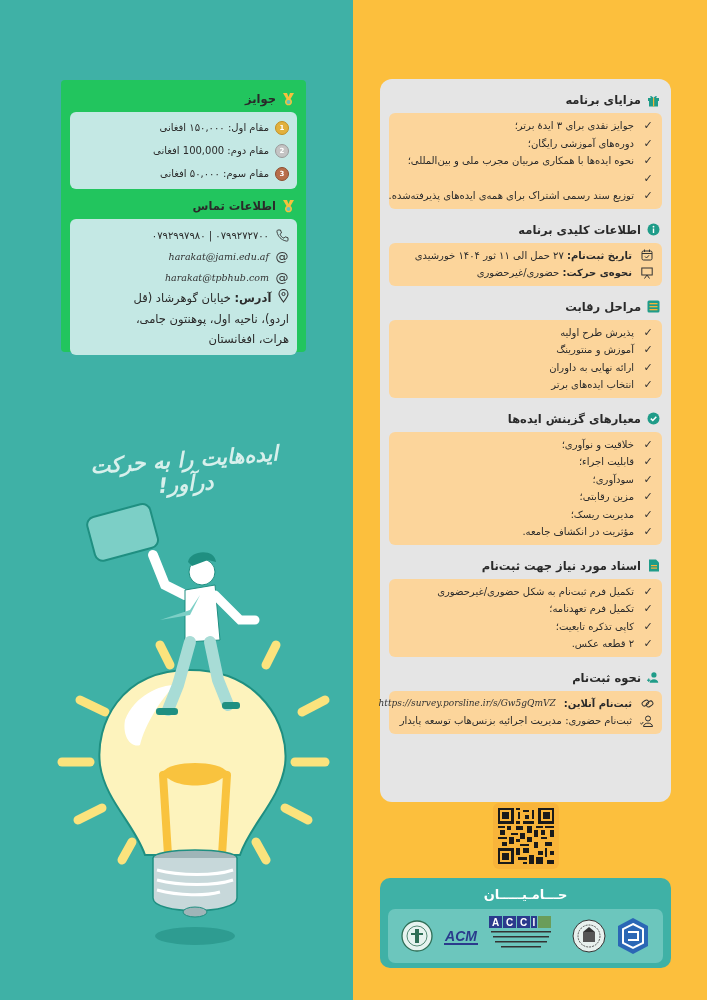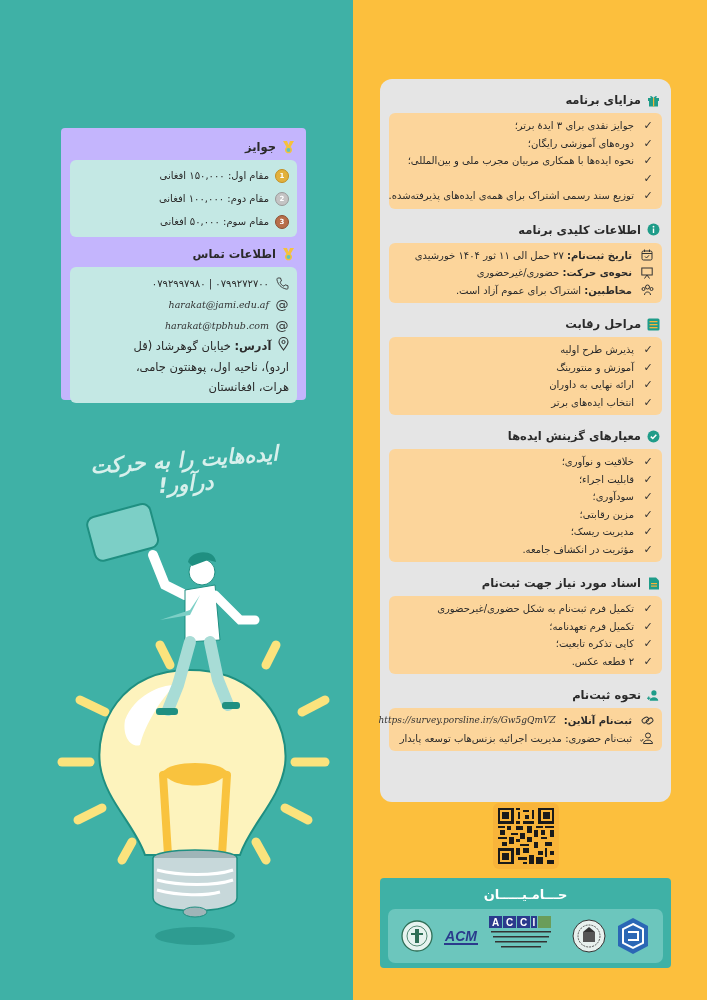--- a/index.html
+++ b/index.html
@@ -18,27 +18,27 @@
   .row .chk { width: 12px; flex: none; color: #333; font-size: 11px; text-align: center; }
   .row .ti { width: 14px; flex: none; display: inline-flex; justify-content: center; }
   .row b { font-weight: bold; }
   .url { font-family: "DejaVu Serif", serif; font-style: italic; font-size: 9px; color: #333; direction: ltr; }
 
   
   .qr { position: absolute; left: 493px; top: 803px; width: 66px; height: 66px; background: #f8b43a; border-radius: 6px; padding: 5px; }
   .qr svg { width: 56px; height: 56px; display: block; }
 
   
-  .sponsors { position: absolute; left: 380px; top: 878px; width: 291px; height: 90px; background: #3fb1a6; border-radius: 4px; padding: 6px 8px; }
+  .sponsors { position: absolute; left: 380px; top: 878px; width: 291px; height: 90px; background: #3fb1a6; border-radius: 10px; padding: 6px 8px; }
   .sponsors .st { text-align: center; color: #fff; font-weight: bold; font-size: 13px; letter-spacing: 4px; height: 22px; line-height: 22px; direction: rtl; }
   .sponsors .logos { background: #6cc6bd; border-radius: 7px; height: 54px; margin-top: 3px; display: flex; align-items: center; justify-content: space-around; padding: 0 8px; }
   .logo { display: flex; align-items: center; justify-content: center; }
 
   
-  .left-panel { position: absolute; left: 61px; top: 80px; width: 245px; height: 272px; background: #c4b5fd; border-radius: 4px; padding: 6px 9px; direction: rtl; margin-top: 48px; }
+  .left-panel { position: absolute; left: 61px; top: 80px; width: 245px; height: 272px; background: #22c55e; border-radius: 4px; padding: 6px 9px; direction: rtl; }
   .left-panel .box2 { background: #c4e8e4; border-radius: 6px; padding: 4px 8px; margin-bottom: 4px; }
   .prize { display: flex; align-items: center; gap: 6px; font-size: 10px; color: #2a2a2a; height: 23px; }
   .medal { width: 14px; height: 14px; border-radius: 50%; flex: none; display: inline-flex; align-items: center; justify-content: center; font-size: 7px; color: #fff; font-weight: bold; }
   .contact { display: flex; align-items: center; gap: 6px; font-size: 10px; color: #2a2a2a; height: 21px; }
   .contact .ci { width: 14px; flex: none; display: inline-flex; justify-content: center; }
   .email { font-family: "DejaVu Serif", serif; font-style: italic; font-size: 9.5px; color: #333; direction: ltr; }
   .addr { font-size: 11.5px; line-height: 20px; color: #2a2a2a; padding-right: 0; text-align: right; }
 
   .slogan { position: absolute; left: 60px; top: 448px; width: 250px; text-align: center; font-size: 21px; color: #d8f0ec; font-weight: bold; font-style: italic; direction: rtl; transform: rotate(-4deg); letter-spacing: -0.5px; }
   .illus { position: absolute; left: 40px; top: 490px; width: 300px; height: 480px; }
@@ -109,31 +109,20 @@
     </div>
     <div class="row">
       <span class="ti">
           <svg width="12" height="12" viewBox="0 0 12 12">
             <rect x="0.8" y="1" width="10.4" height="7" fill="none" stroke="#333"></rect>
             <line x1="6" y1="8" x2="3.5" y2="11.5" stroke="#333"></line>
             <line x1="6" y1="8" x2="8.5" y2="11.5" stroke="#333"></line>
           </svg>
         </span>
       <span><b>نحوه‌ی حرکت:</b> <span>حضوری/غیرحضوری</span></span>
-    </div>
-    <div class="row">
-      <span class="ti">
-          <svg width="13" height="12" viewBox="0 0 13 12">
-            <circle cx="6.5" cy="3" r="2" fill="none" stroke="#333"></circle>
-            <circle cx="2.5" cy="5" r="1.5" fill="none" stroke="#333"></circle>
-            <circle cx="10.5" cy="5" r="1.5" fill="none" stroke="#333"></circle>
-            <path d="M3.5 11 C3.5 7, 9.5 7, 9.5 11" fill="none" stroke="#333"></path>
-          </svg>
-        </span>
-      <span><b>مخاطبین:</b> <span>اشتراک برای عموم آزاد است.</span></span>
     </div>
   </div>
 
   <div class="sec-head">
     <span class="ico">
       <svg width="13" height="13" viewBox="0 0 13 13">
           <rect x="0.5" y="0.5" width="12" height="12" rx="1.5" fill="#1f9c89"></rect>
           <rect x="2.5" y="3" width="8" height="1.3" fill="#f8b43a"></rect>
           <rect x="2.5" y="6" width="8" height="1.3" fill="#f8b43a"></rect>
           <rect x="2.5" y="9" width="8" height="1.3" fill="#f8b43a"></rect>
@@ -386,21 +375,21 @@
     </span>
     <span class="sec-title">جوایز</span>
   </div>
   <div class="box2">
     <div class="prize">
       <span class="medal" style="background:#e2b13c;border:1.5px solid #c28f22">1</span>
       <span>مقام اول: ۱۵۰,۰۰۰ افغانی</span>
     </div>
     <div class="prize">
       <span class="medal" style="background:#c4c4c4;border:1.5px solid #999">2</span>
-      <span>مقام دوم: ۱۰۰,۰۰۰ افغانی</span>
+      <span>مقام دوم: 100,000 افغانی</span>
     </div>
     <div class="prize">
       <span class="medal" style="background:#b86e4a;border:1.5px solid #8d4e30">3</span>
       <span>مقام سوم: ۵۰,۰۰۰ افغانی</span>
     </div>
   </div>
 
   <div class="sec-head">
     <span class="ico">
       <svg width="13" height="13" viewBox="0 0 13 13">

